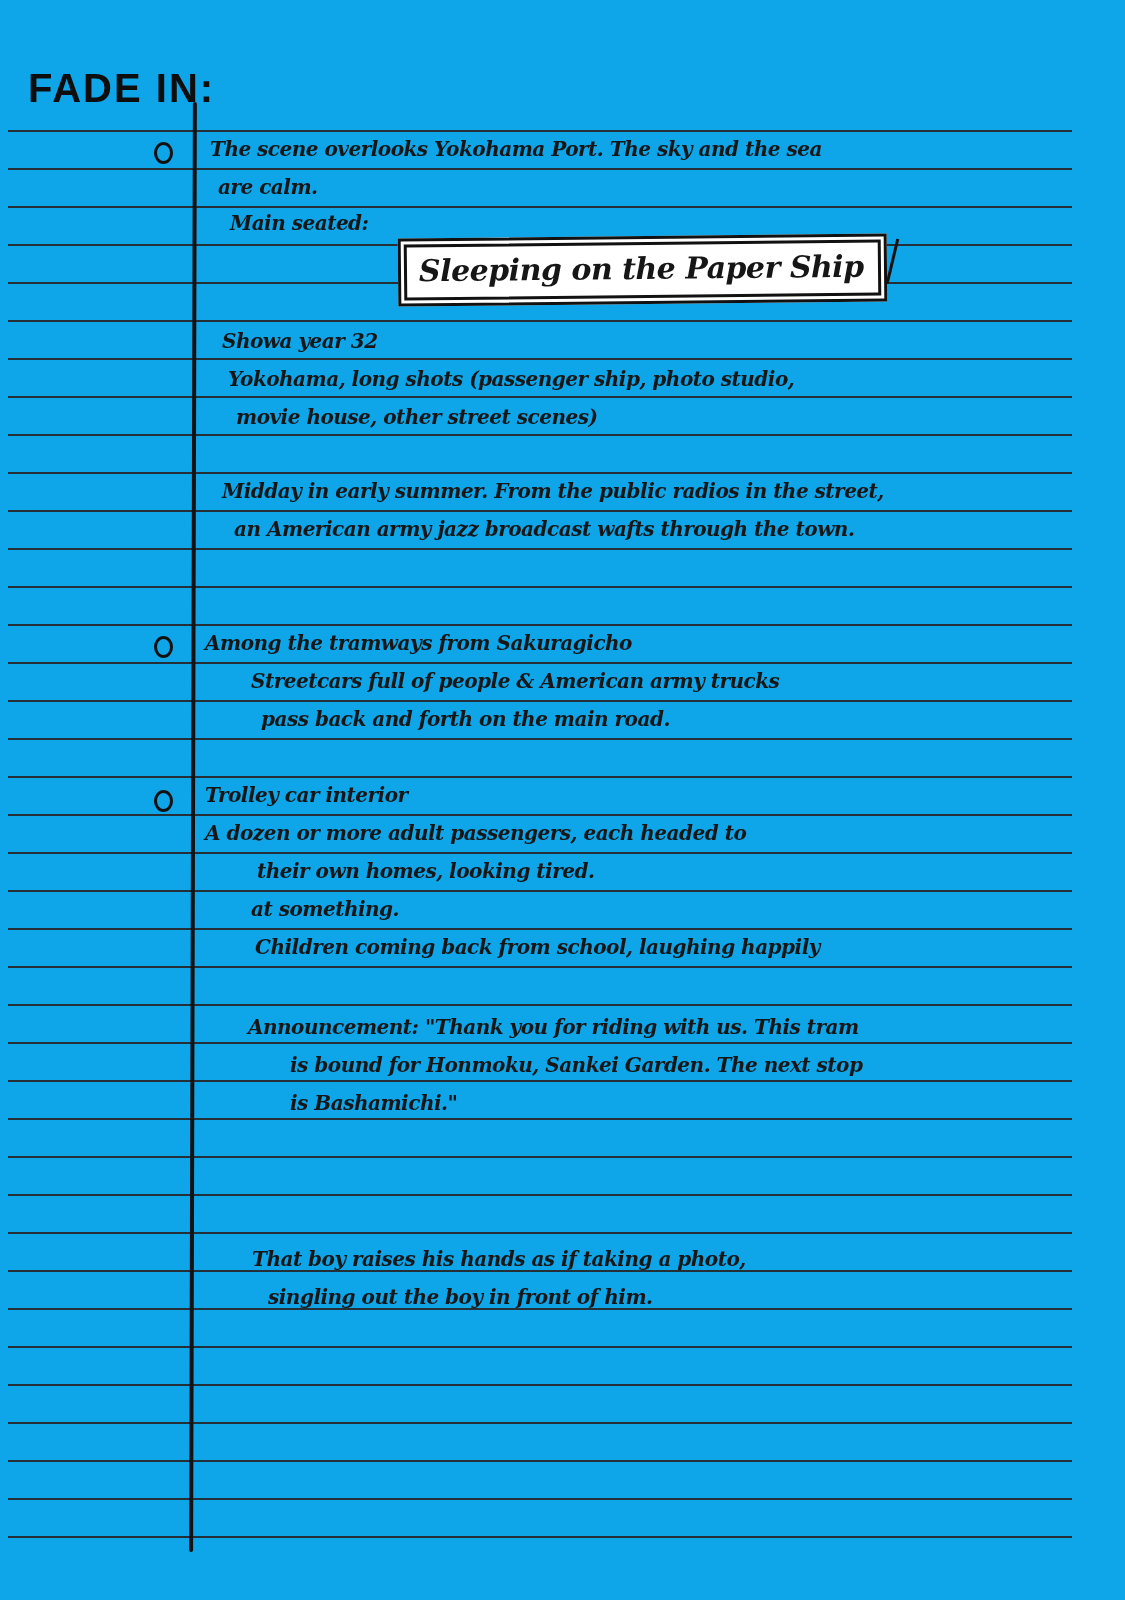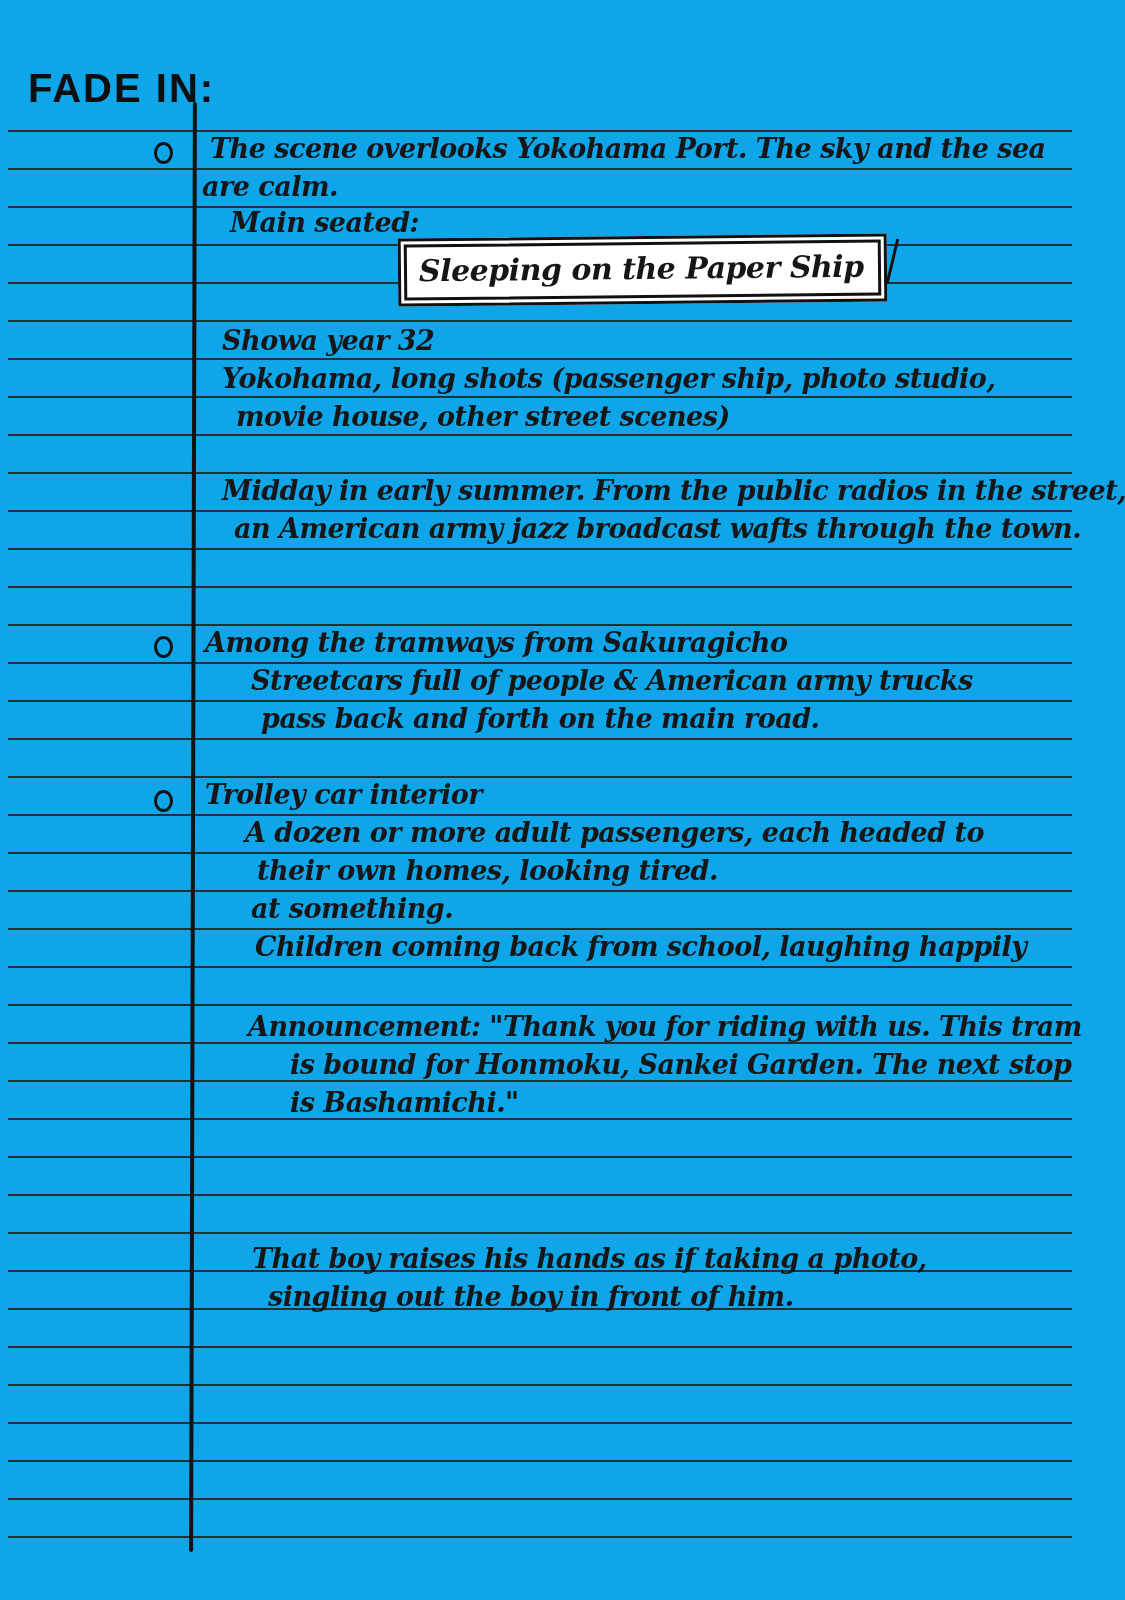--- a/index.html
+++ b/index.html
@@ -34,21 +34,21 @@
     font-family:"Liberation Sans", sans-serif;
     font-weight:700;
     font-size:40px;
     letter-spacing:2px;
     color:#0e0e0e;
   }
   .hw{
     font-family:"DejaVu Serif", serif;
     font-style:italic;
     font-weight:600;
-    font-size:27px;
+    font-size:20px;
     letter-spacing:-0.5px;
     white-space:nowrap;
     height:38px;line-height:38px;
     color:#161616;
   }
   .block{position:absolute;}
   .bullet{
     position:absolute;
     width:13px;height:16px;
     border:3px solid #111;
@@ -87,53 +87,53 @@
 <div class="page">
 
   <div class="rules"></div>
   <div class="margin-line"></div>
 
   <div class="fade-in">FADE IN:</div>
 
   <span class="bullet" style="left:154px;top:142px"></span>
   <div class="block" style="left:202px;top:130px">
     <div class="hw" style="margin-left:8px">The scene overlooks Yokohama Port. The sky and the sea</div>
-    <div class="hw" style="margin-left:0">are calm.</div>
+    <div class="hw" style="margin-left:16px">are calm.</div>
   </div>
 
   <div class="hw main-title-label">Main seated:</div>
   <div class="title-box-outer">
     <div class="title-box-inner">
       <span class="hw title-text">Sleeping on the Paper Ship</span>
     </div>
     <div class="flourish"></div>
   </div>
 
   <div class="block" style="left:222px;top:322px">
     <div class="hw" style="margin-left:0">Showa year 32</div>
-    <div class="hw" style="">Yokohama, long shots (passenger ship, photo studio,</div>
+    <div class="hw" style="margin-left:6px">Yokohama, long shots (passenger ship, photo studio,</div>
     <div class="hw" style="margin-left:14px">movie house, other street scenes)</div>
   </div>
 
   <div class="block" style="left:222px;top:472px">
     <div class="hw" style="margin-left:0">Midday in early summer. From the public radios in the street,</div>
     <div class="hw" style="margin-left:12px">an American army jazz broadcast wafts through the town.</div>
   </div>
 
   <span class="bullet" style="left:154px;top:636px"></span>
   <div class="block" style="left:205px;top:624px">
     <div class="hw" style="margin-left:0">Among the tramways from Sakuragicho</div>
     <div class="hw" style="margin-left:46px">Streetcars full of people &amp; American army trucks</div>
     <div class="hw" style="margin-left:56px">pass back and forth on the main road.</div>
   </div>
 
   <span class="bullet" style="left:154px;top:790px"></span>
   <div class="block" style="left:205px;top:776px">
     <div class="hw" style="margin-left:0">Trolley car interior</div>
-    <div class="hw" style="margin-left:40px">A dozen or more adult passengers, each headed to</div>
+    <div class="hw" style="">A dozen or more adult passengers, each headed to</div>
     <div class="hw" style="margin-left:52px">their own homes, looking tired.</div>
     <div class="hw" style="margin-left:46px">at something.</div>
     <div class="hw" style="margin-left:50px">Children coming back from school, laughing happily</div>
   </div>
 
   <div class="block" style="left:248px;top:1008px">
     <div class="hw" style="margin-left:0">Announcement: "Thank you for riding with us. This tram</div>
     <div class="hw" style="margin-left:42px">is bound for Honmoku, Sankei Garden. The next stop</div>
     <div class="hw" style="margin-left:42px">is Bashamichi."</div>
   </div>

